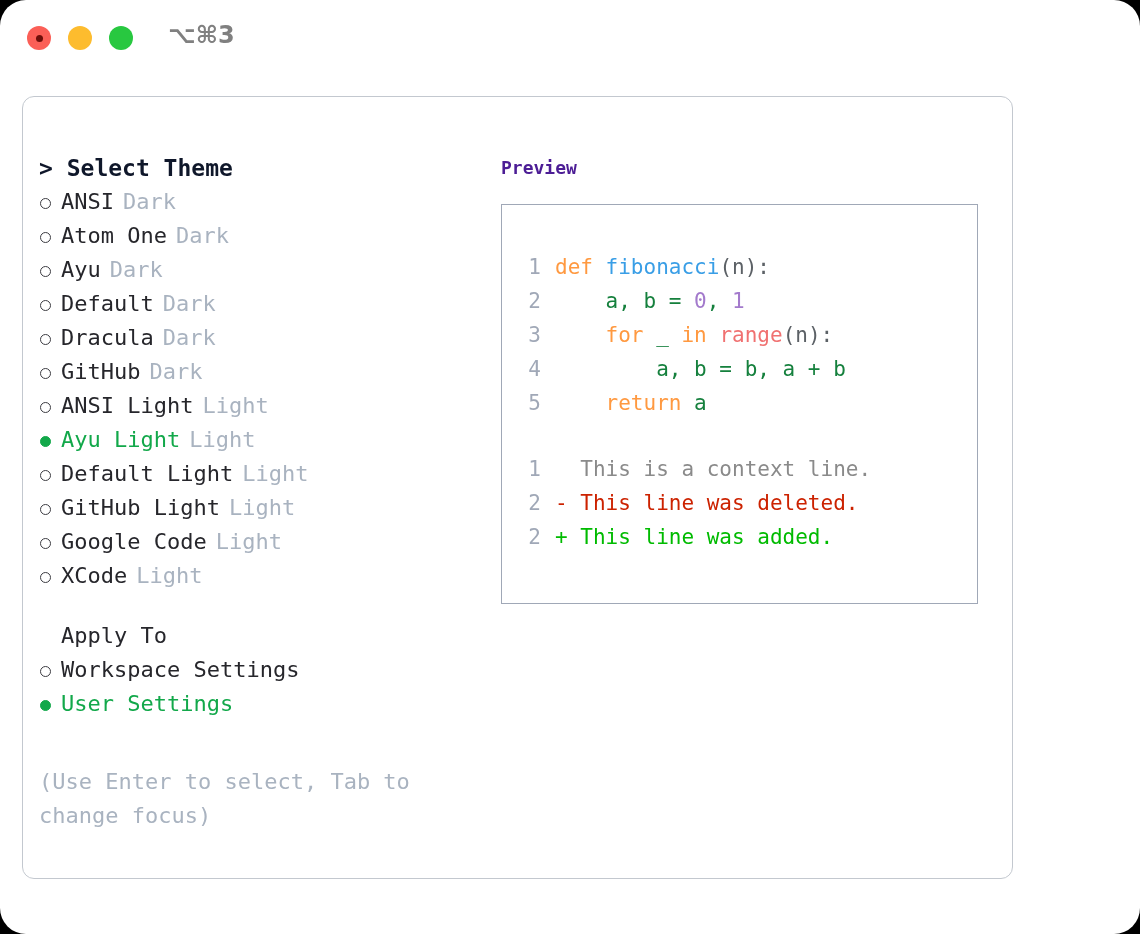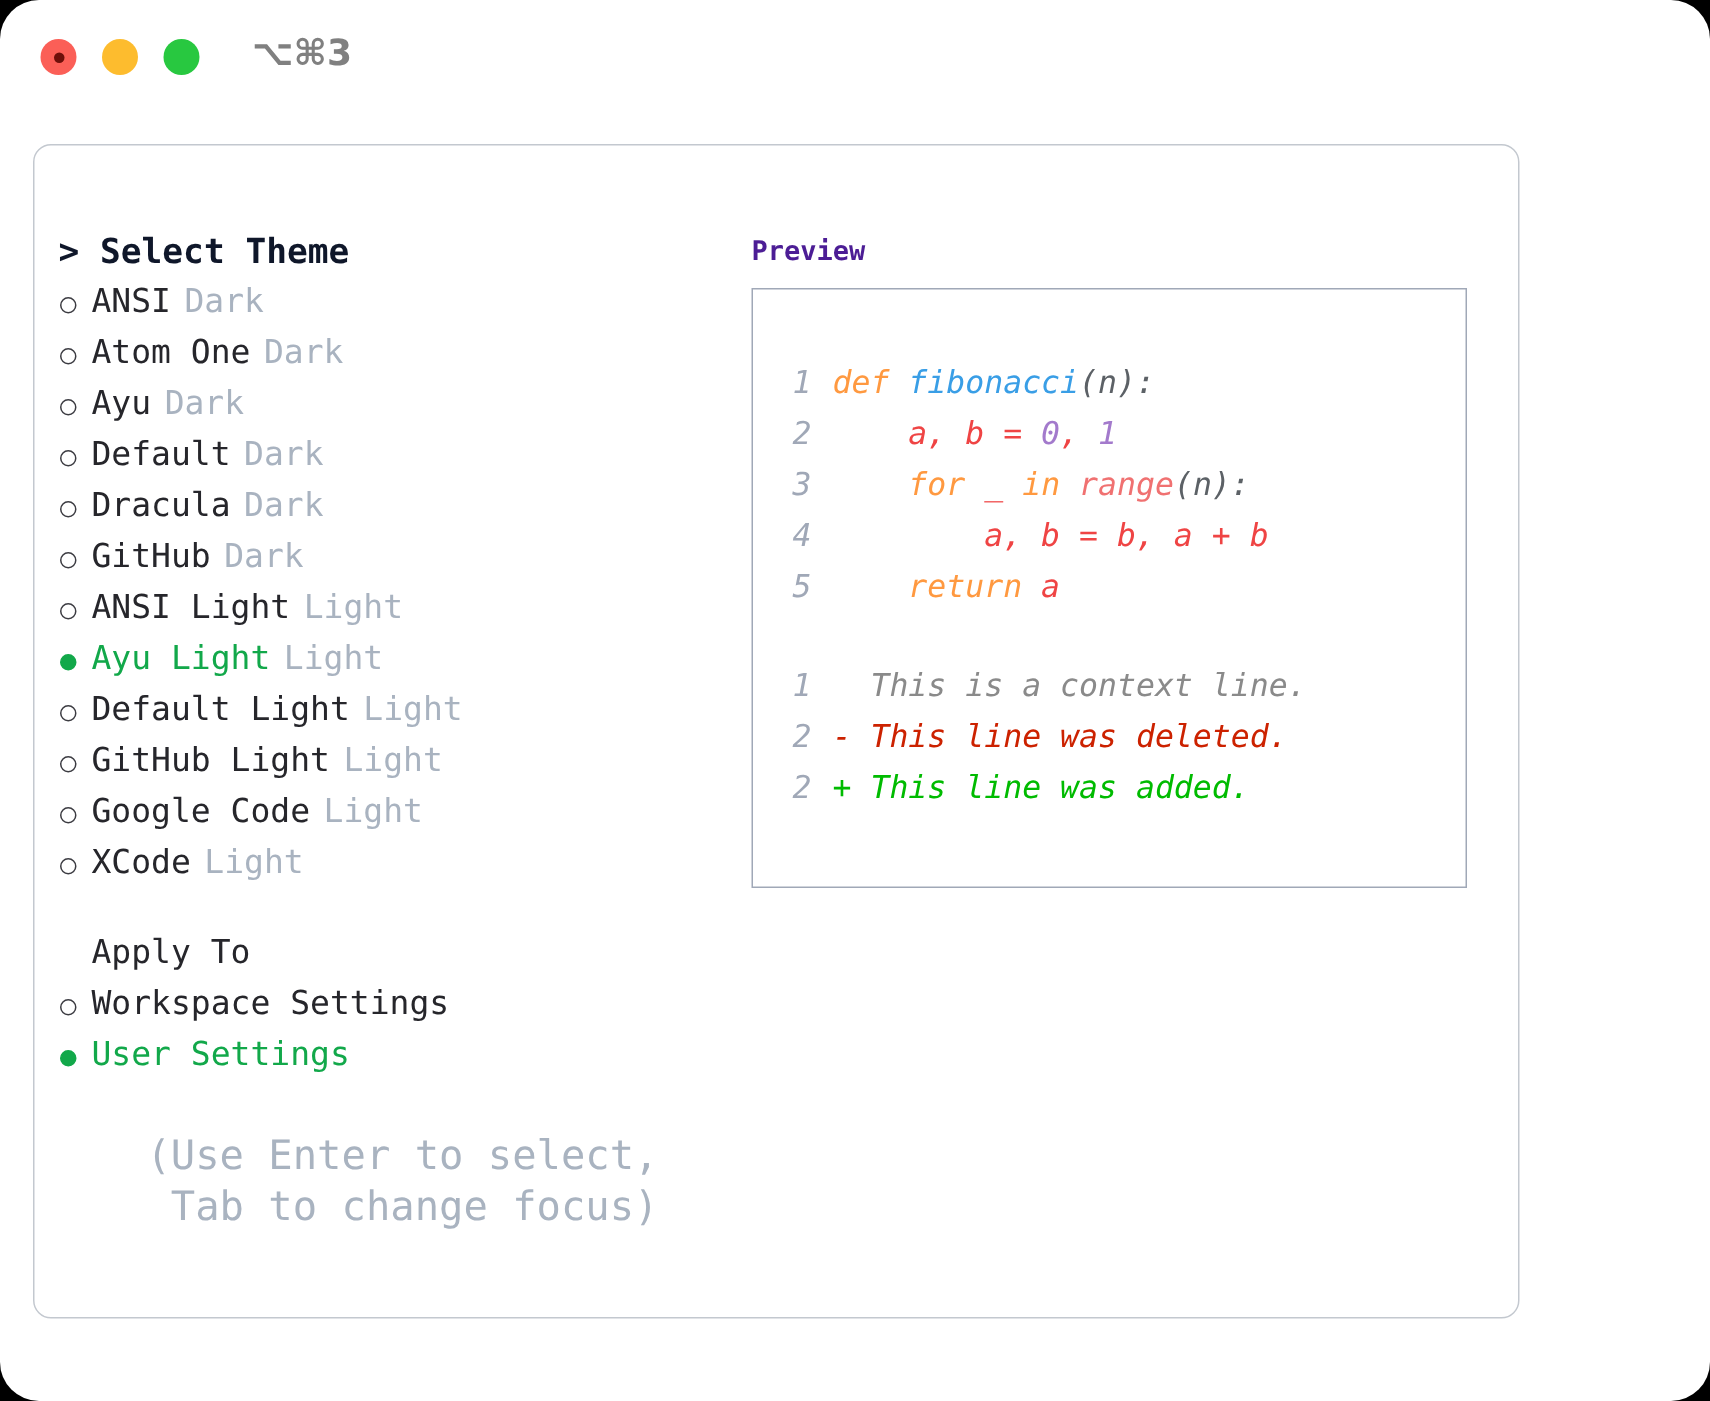--- a/index.html
+++ b/index.html
@@ -147,52 +147,50 @@
   .apply-title {
     font-size: 22px;
     color: #26262b;
     height: 34px;
     line-height: 34px;
     padding-left: 22px;
     white-space: pre;
   }
 
   .hint {
-    margin-top: 33px;
-    font-size: 27px;
+    margin-top: 44px;
+    font-size: 22px;
     line-height: 34px;
     color: #a9b3c0;
     width: 400px;
-    text-align: right;
   }
 
   
   .right-col {
     position: absolute;
     left: 478px;
     top: 54px;
     width: 500px;
   }
   .preview-title {
     font-size: 18px;
     font-weight: bold;
     color: #4c1d95;
     line-height: 34px;
     height: 34px;
     white-space: pre;
   }
   .preview-box {
-    margin-top: 7px;
+    margin-top: 19px;
     width: 477px;
     height: 400px;
     border: 1.8px solid #a0a8b7;
     box-sizing: border-box;
     background: #ffffff;
     position: relative;
-    font-style: italic;
   }
   .code-area {
     position: absolute;
     left: 17px;
     top: 45px;
     right: 6px;
   }
   .code-line {
     font-size: 21px;
     line-height: 34px;
@@ -205,21 +203,21 @@
     text-align: right;
     color: #a0a8b7;
     margin-right: 14px;
   }
   .diff-gap { height: 32px; }
 
   .tk-kw   { color: #ff9940; }
   .tk-fn   { color: #399ee6; }
   .tk-blt  { color: #f07171; }
   .tk-num  { color: #a37acc; }
-  .tk-txt  { color: #ef4444; }
+  .tk-txt  { color: #15803d; }
   .tk-punc { color: #5c6166; }
 
   .diff-ctx { color: #8a8a8a; text-align: right; }
   .diff-del { color: #cc2200; }
   .diff-add { color: #00bb00; text-align: right; }
 </style>
 </head>
 <body>
 
 <div class="window">

